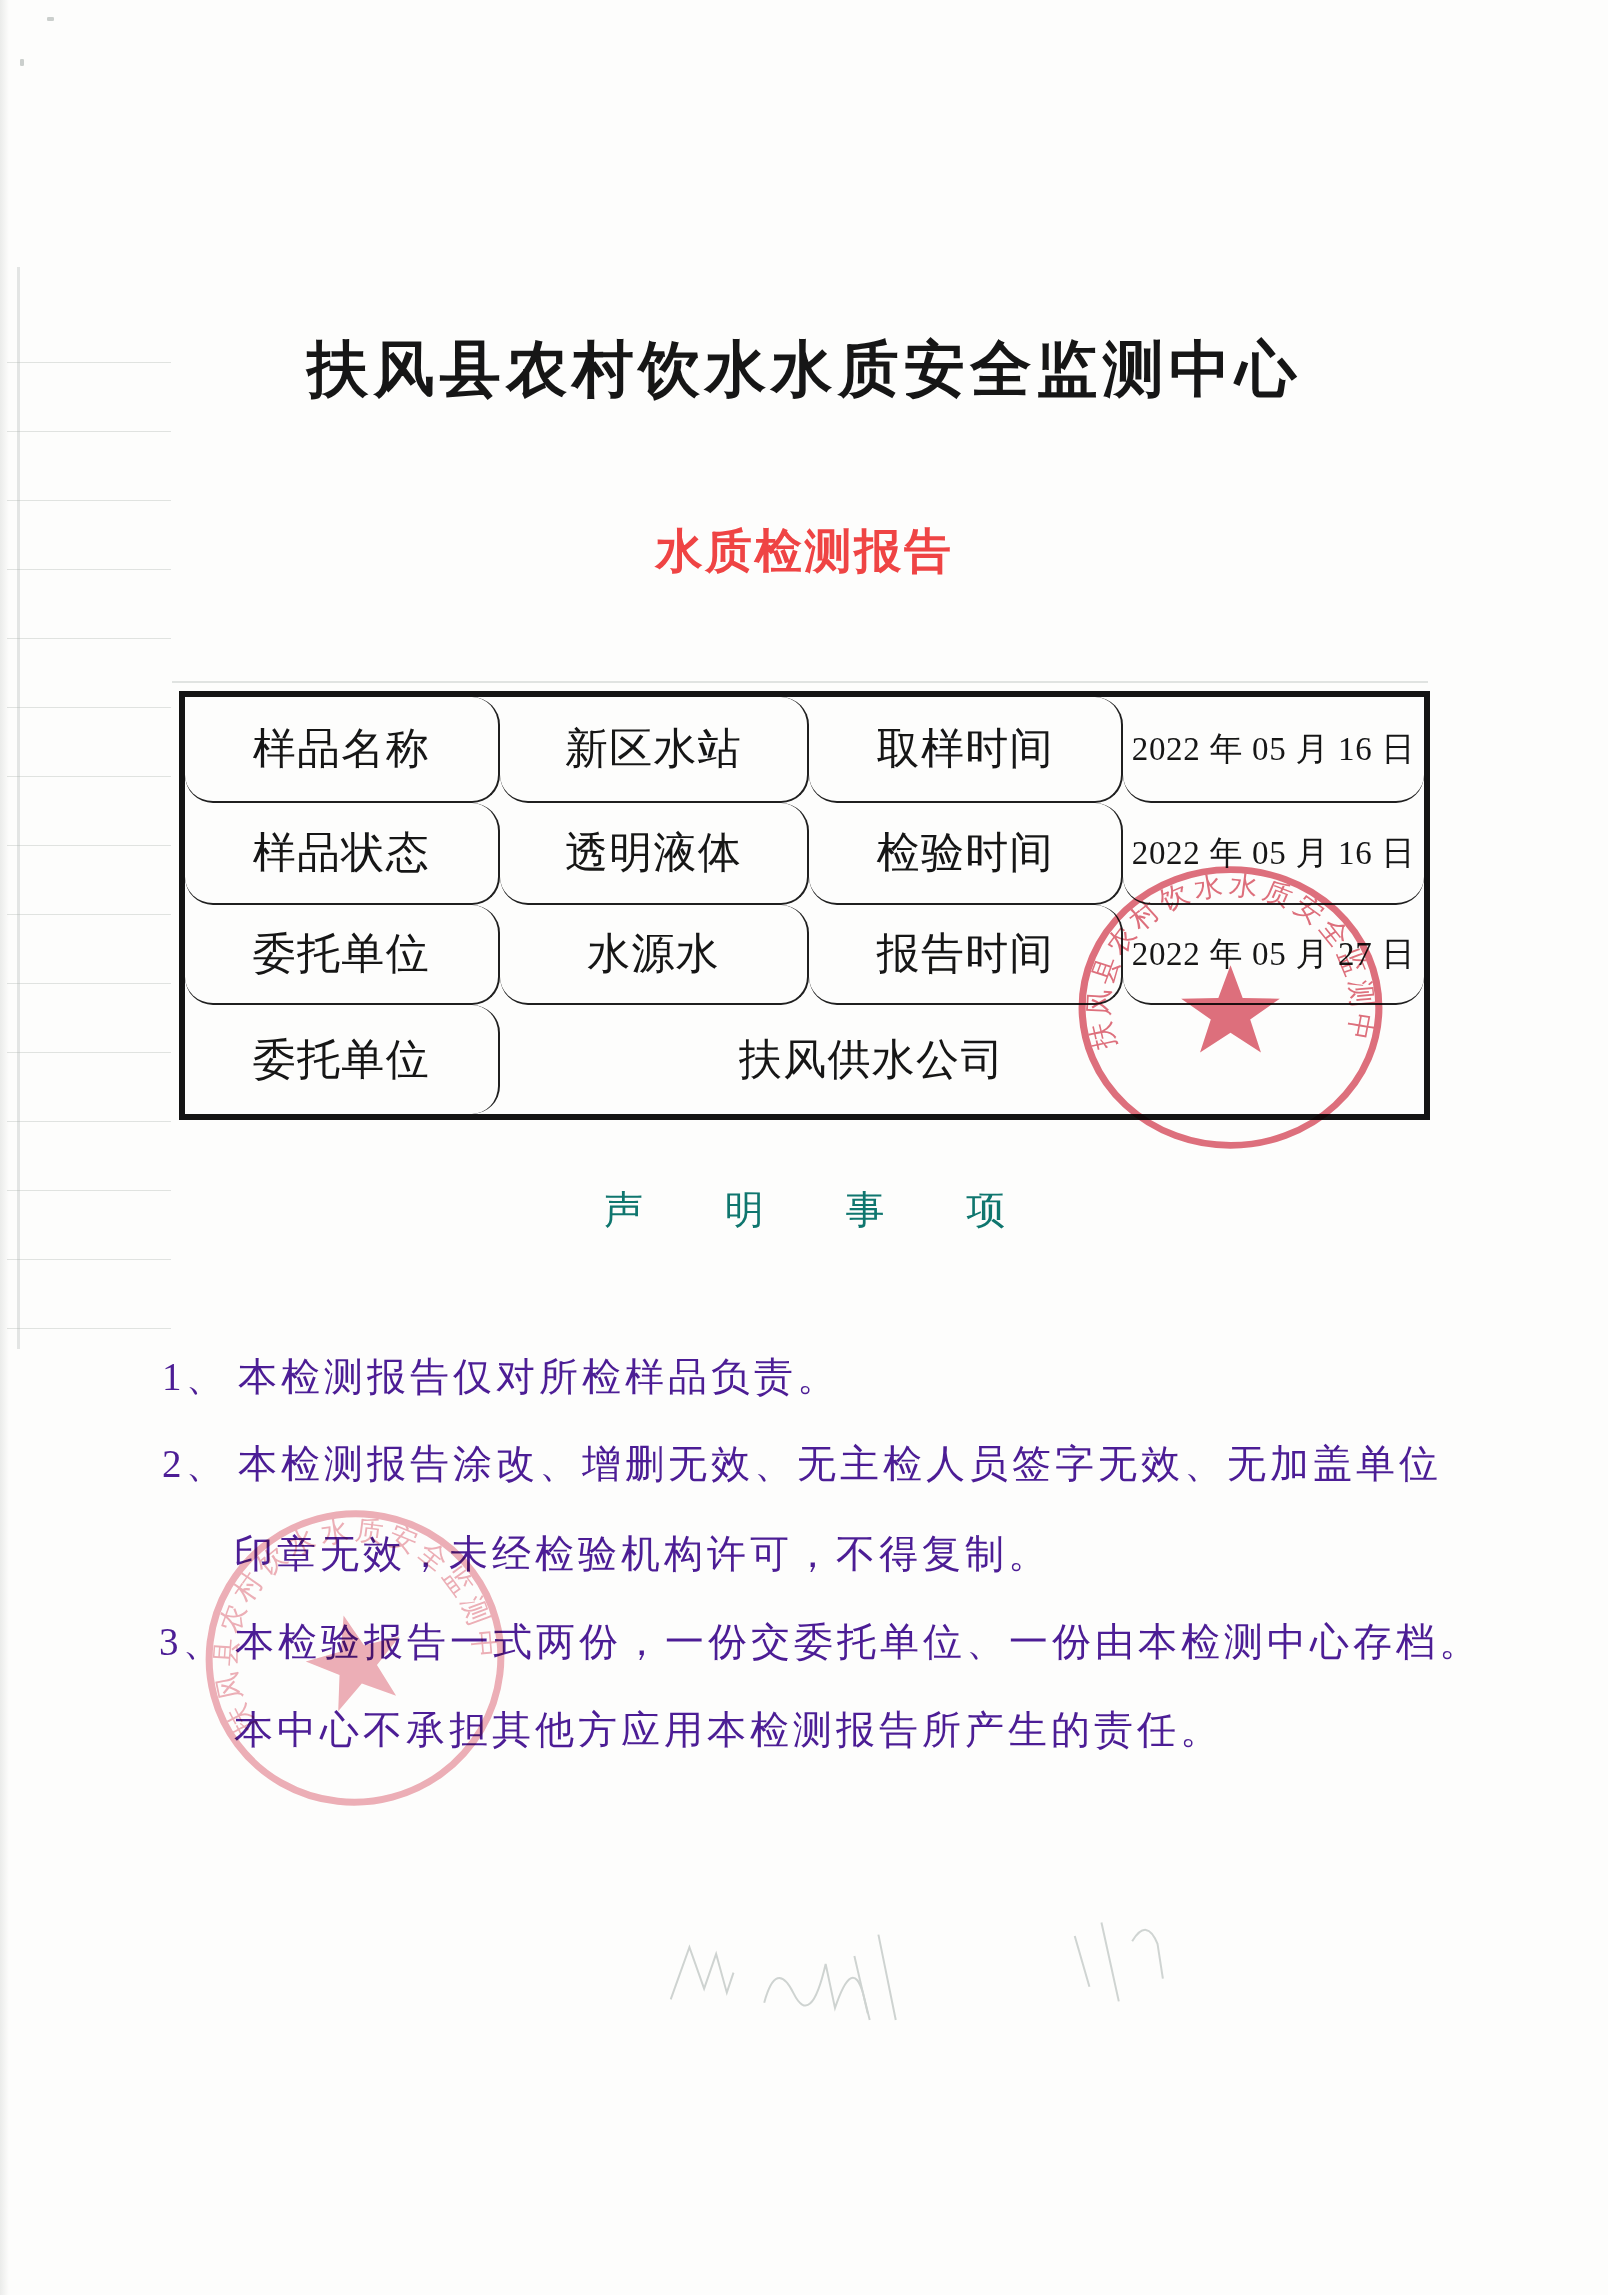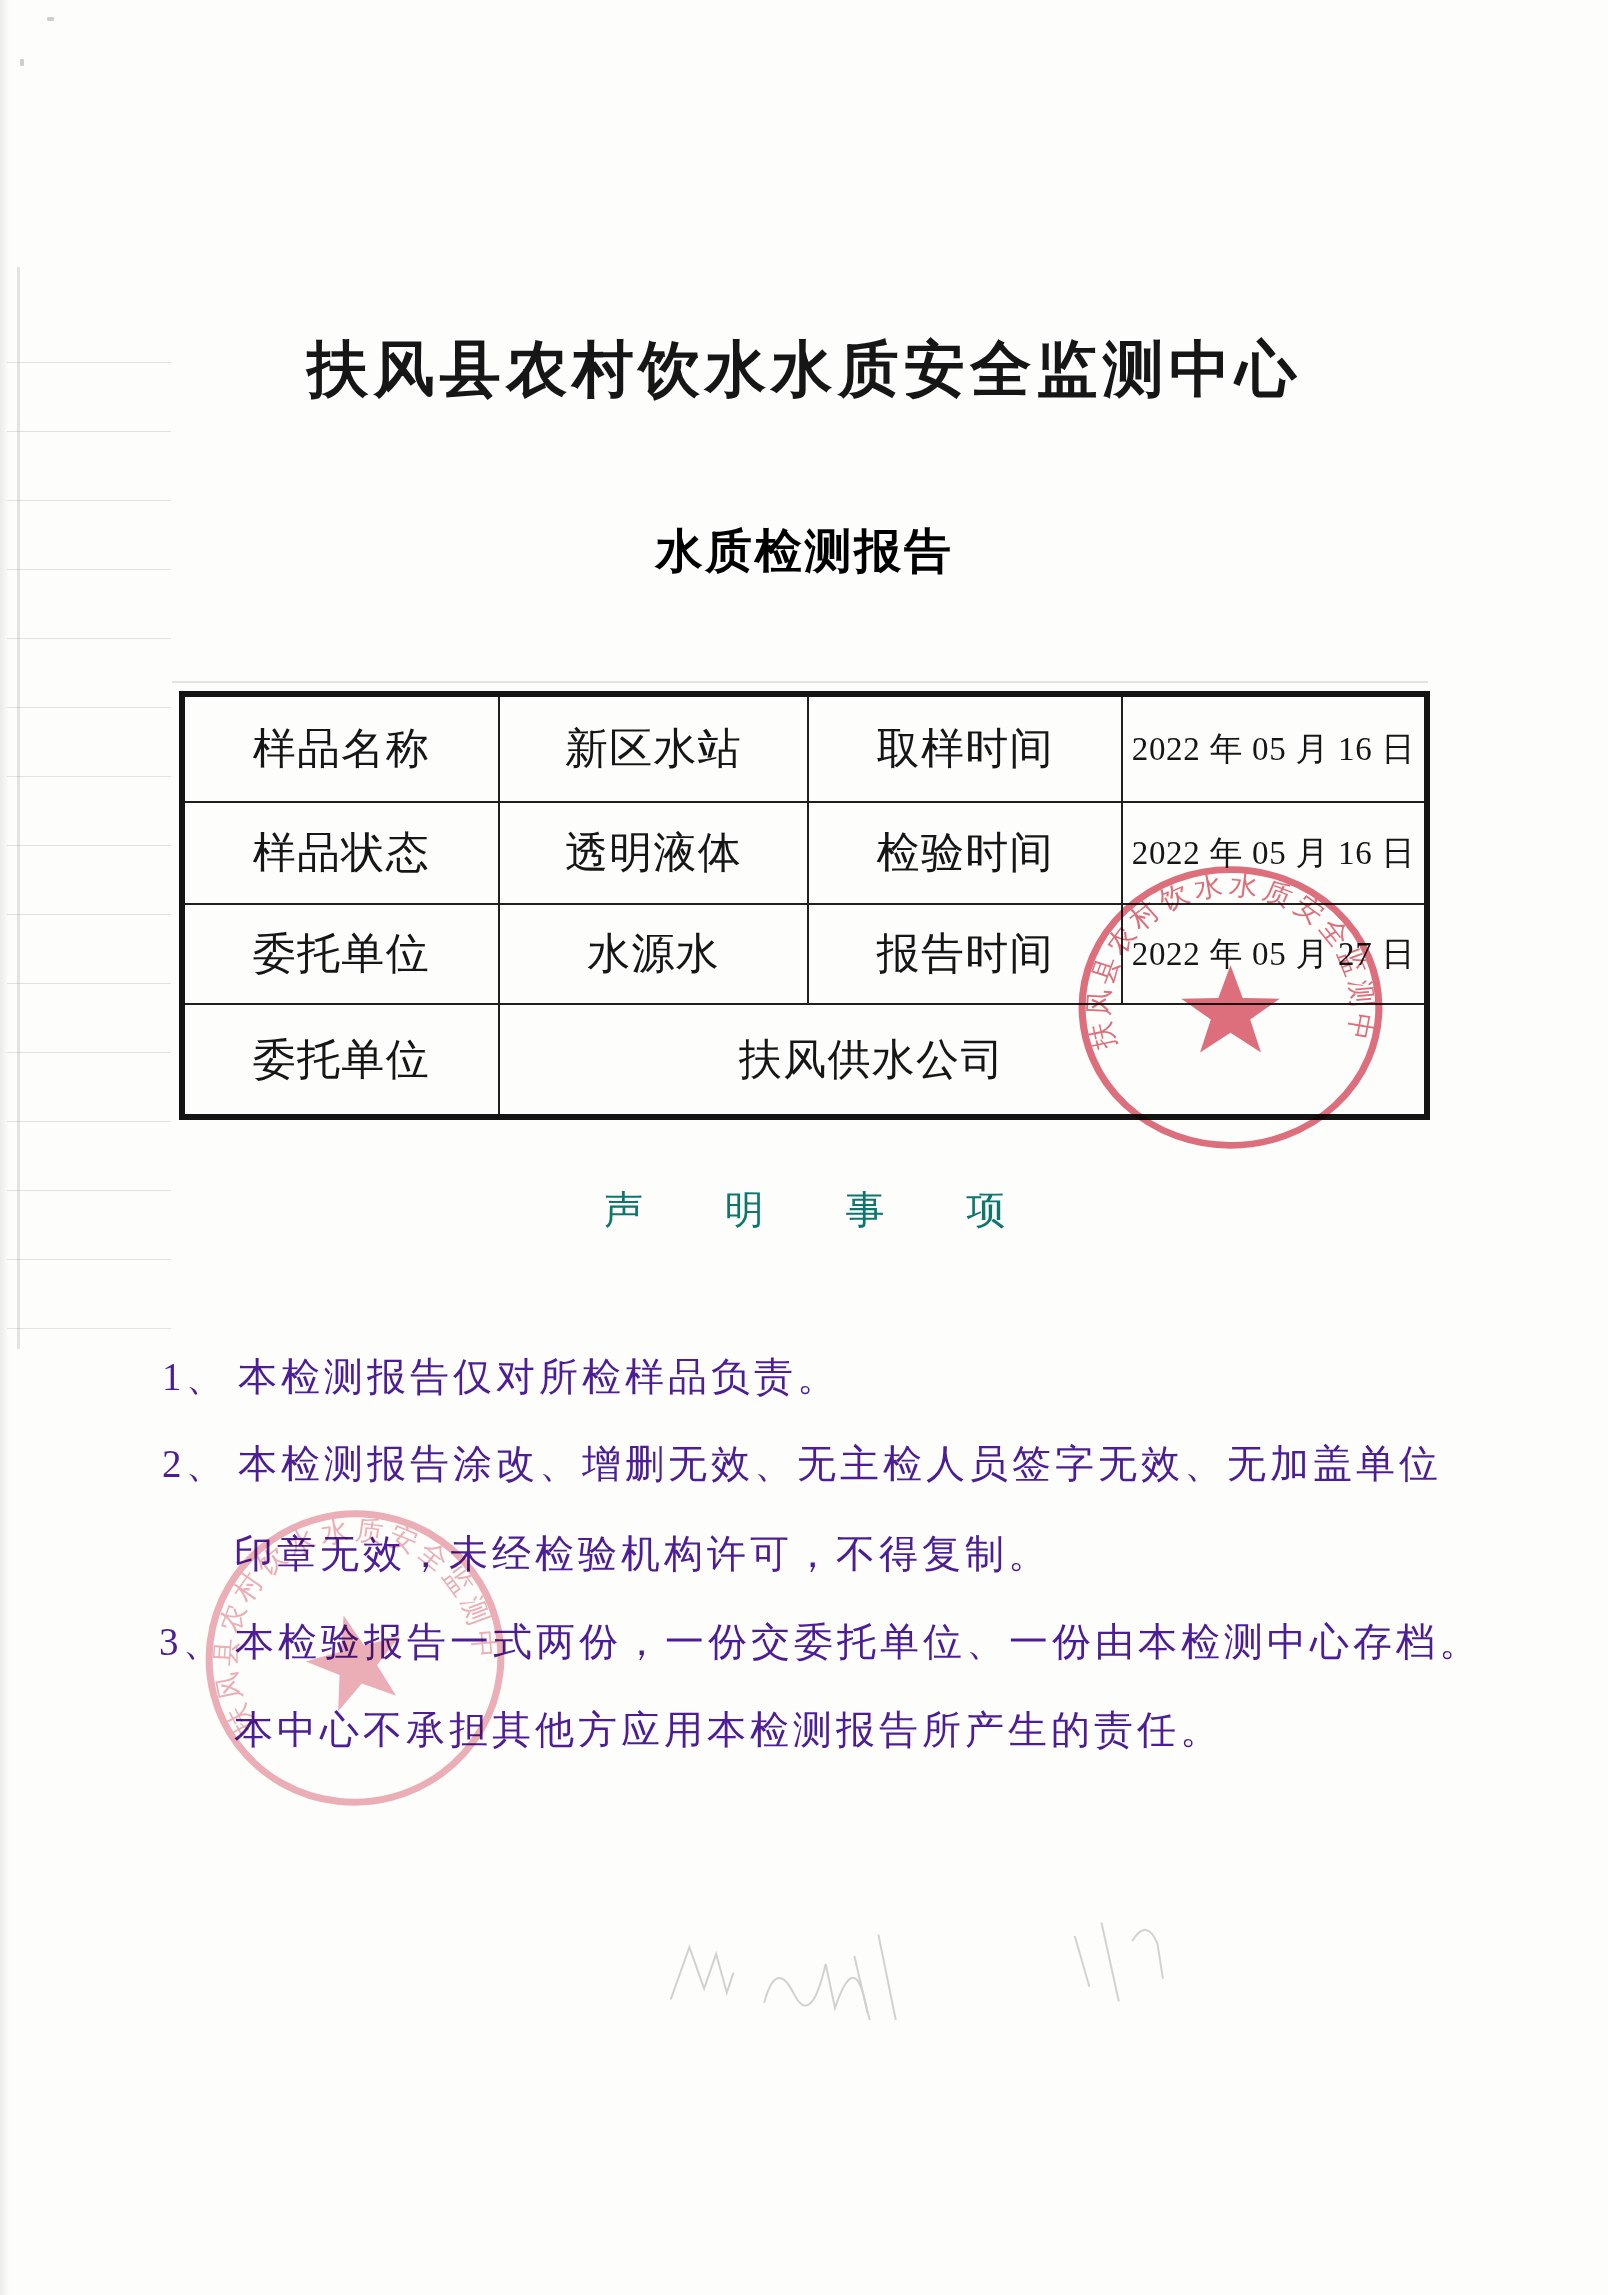--- a/index.html
+++ b/index.html
@@ -17,37 +17,38 @@
     background:linear-gradient(90deg,rgba(180,184,181,.25),rgba(180,184,181,0));
   }
   .org-title{
     position:absolute;left:0;top:329px;width:100%;
     text-align:center;font-size:61px;font-weight:bold;
     letter-spacing:5.3px;color:#161616;white-space:nowrap;
   }
   .report-title{
     position:absolute;left:0;top:520px;width:100%;
     text-align:center;font-size:47px;font-weight:bold;
-    letter-spacing:2.7px;color:#000000;white-space:nowrap;
+    letter-spacing:2.7px;color:#ef4444;white-space:nowrap;
   }
   .info-table{
     position:absolute;left:179px;top:691px;width:1251px;height:429px;
     box-sizing:border-box;border:6.7px solid #141414;
     display:grid;
     grid-template-columns:25.4% 25% 25.3% 24.3%;
     grid-template-rows:106px 102px 100px auto;
     background:transparent;
   }
   .cell{
     box-sizing:border-box;
     border-right:2.7px solid #1f1f1f;
     border-bottom:2.7px solid #1f1f1f;
     display:flex;align-items:center;justify-content:center;
     font-size:43px;color:#161616;white-space:nowrap;
     letter-spacing:1.3px;
+    border-radius:28px;
   }
   .cell.last-col{border-right:none;}
   .cell.last-row{border-bottom:none;}
   .cell.date{font-size:33px;letter-spacing:0.7px;}
   .cell.merged{grid-column:2 / span 3;}
   .cell.merged .shift-left{transform:translateX(-90px);}
   .ghost-line-above-table{
     position:absolute;left:172px;top:681px;width:1256px;height:2px;
     background:#c9cecb;opacity:.55;filter:blur(0.4px);
   }

